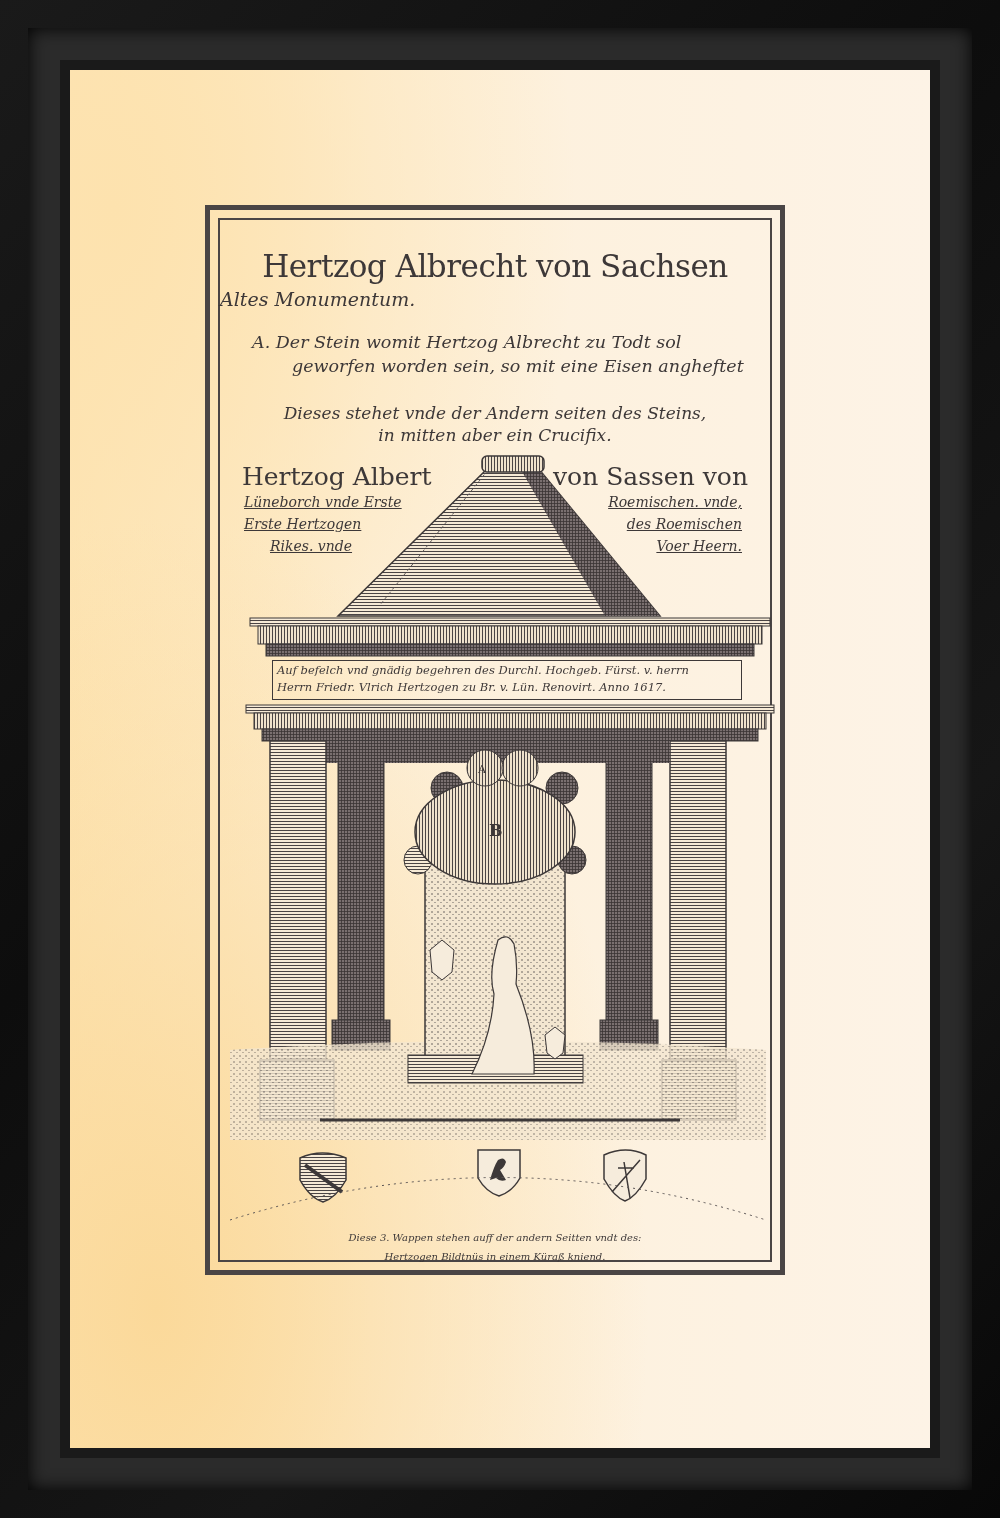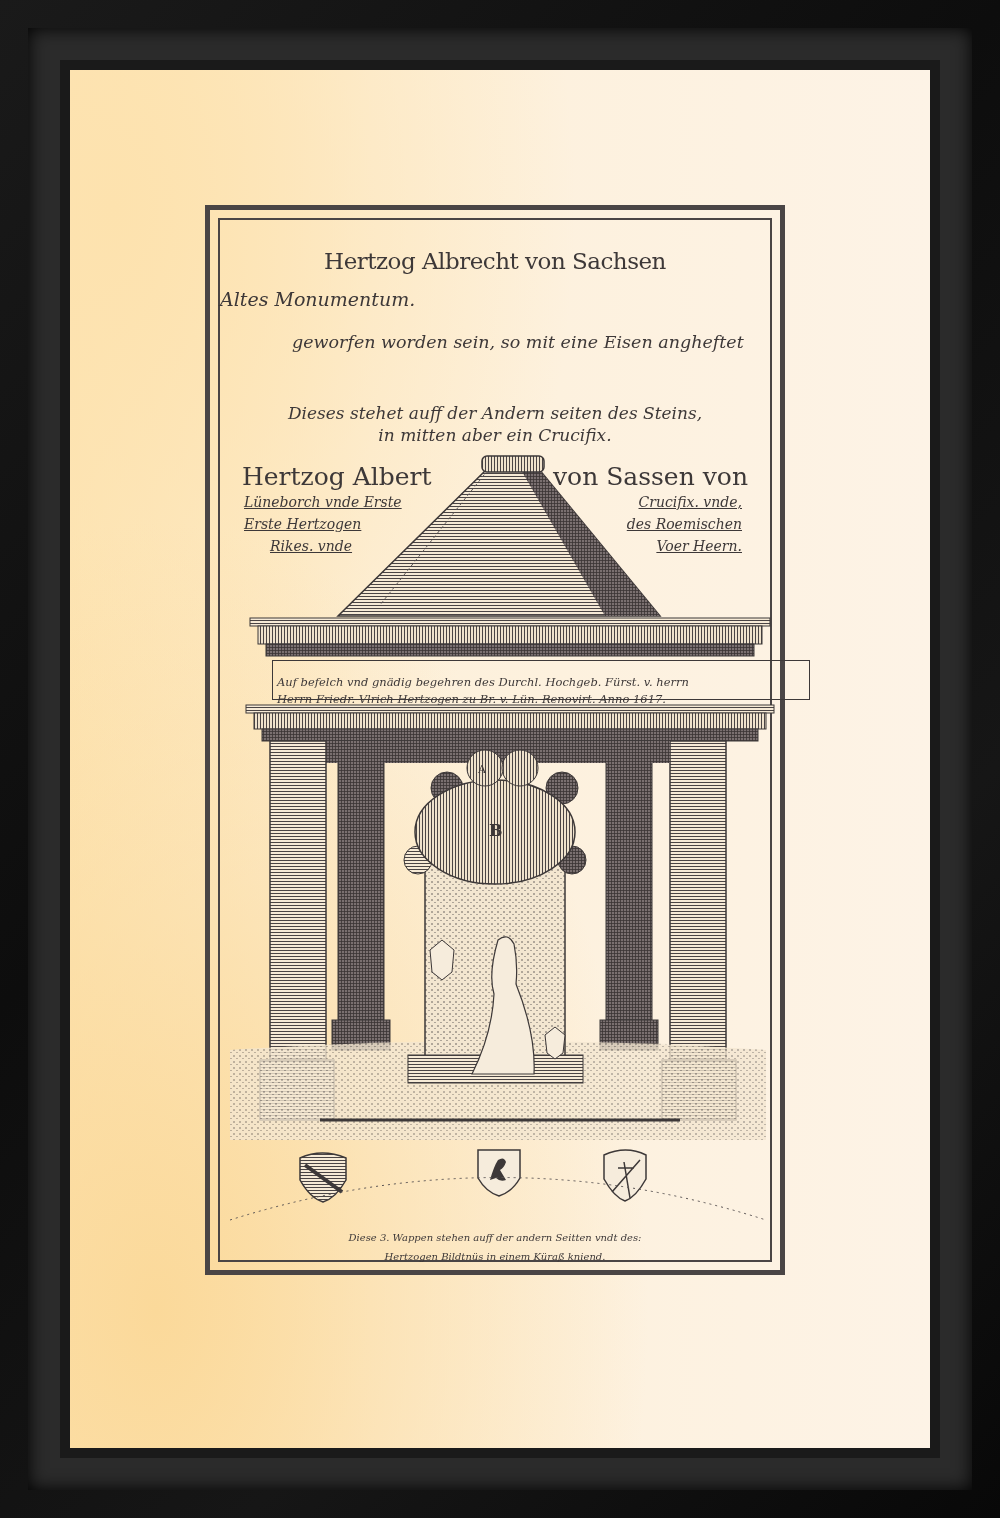--- a/index.html
+++ b/index.html
@@ -12,54 +12,55 @@
     .paper { position: absolute; left: 70px; top: 70px; width: 860px; height: 1378px;
       background: radial-gradient(ellipse at 10% 90%, #fbd99a 0%, rgba(251,217,154,0) 45%),
                   radial-gradient(ellipse at 5% 10%, #fde2ae 0%, rgba(253,226,174,0) 40%),
                   linear-gradient(90deg, #fde6b8 0%, #fdf0da 35%, #fdf3e6 100%); }
     .plate-outer { position: absolute; left: 135px; top: 135px; width: 580px; height: 1070px;
       border: 5px solid #4a4545; box-sizing: border-box; }
     .plate-inner { position: absolute; left: 8px; top: 8px; right: 8px; bottom: 8px;
       border: 2px solid #4a4545; }
     .ink { color: #3d3838; }
     .title { position: absolute; left: 0; right: 0; top: 28px; text-align: center;
-      font-family: "DejaVu Serif", serif; font-size: 23px; letter-spacing: -0.5px; }
+      font-family: "DejaVu Serif", serif; font-size: 31px; letter-spacing: -0.5px; }
     .subtitle { position: absolute; left: 0; right: 0; top: 68px; 
       font-size: 19px; font-style: italic; }
     .para-a { position: absolute; left: 32px; right: 10px; top: 110px; font-size: 17.5px; font-style: italic; line-height: 24px; }
     .para-a .line2 { display: block; padding-left: 40px; }
     .para-b { position: absolute; left: 0; right: 0; top: 182px; text-align: center; font-size: 17px; font-style: italic; line-height: 22px; }
     .inscr { position: absolute; left: 22px; right: 22px; top: 242px; font-size: 16.5px; font-style: italic; }
     .inscr .hl { position: absolute; top: 0; font-style: normal; font-size: 25px; }
     .inscr .row { position: absolute; font-size: 14px; text-decoration: underline; }
-    .cornice-text { position: absolute; left: 52px; width: 538px; top: 440px; height: 40px;
-      border: 1.5px solid #3d3838; font-size: 11.5px; font-style: italic; line-height: 17px; padding: 13px 4px; box-sizing: border-box; }
+    .cornice-text { position: absolute; left: 52px; width: 470px; top: 440px; height: 40px;
+      border: 1.5px solid #3d3838; font-size: 11.5px; font-style: italic; line-height: 17px; padding: 1px 4px; box-sizing: border-box; }
     .bottom-caption { position: absolute; left: 0; right: 0; top: 1008px; text-align: center; font-size: 10px; font-style: italic; line-height: 19px; }
     svg.art { position: absolute; left: 0; top: 0; }
   </style>
 </head>
 <body>
 
 <div class="frame">
   <div class="frame-inner"></div>
   <div class="frame-lip"></div>
   <div class="paper">
 
     <div class="plate-outer">
       <div class="plate-inner ink">
 
         <div class="title">Hertzog Albrecht von Sachsen</div>
         <div class="subtitle">Altes Monumentum.</div>
 
         <div class="para-a">
+          <span>A. Der Stein womit Hertzog Albrecht zu Todt sol</span>
           <span class="line2">geworfen worden sein, so mit eine Eisen angheftet</span>
         </div>
 
         <div class="para-b">
-          <div>Dieses stehet auff der Andern seiten des Steins,</div>
+          <div>Dieses stehet vnde der Andern seiten des Steins,</div>
           <div>in mitten aber ein Crucifix.</div>
         </div>
 
         <svg class="art" width="556" height="1046" viewBox="0 0 556 1046">
           <defs>
             <pattern id="hz" width="4" height="3" patternUnits="userSpaceOnUse">
               <rect width="4" height="3" fill="#f6ead6"></rect>
                 <line x1="0" y1="1.5" x2="4" y2="1.5" stroke="#4a4444" stroke-width="1"></line>
             </pattern>
             <pattern id="vt" width="3" height="4" patternUnits="userSpaceOnUse">
@@ -135,21 +136,21 @@
             <path d="M10,1000 Q280,915 546,1000" stroke="#5a5454" stroke-dasharray="2 4" fill="none"></path>
           </g>
         </svg>
 
         <div class="inscr">
           <span class="hl" style="left:0;">Hertzog Albert</span>
           <span class="hl" style="right:0;">von Sassen von</span>
           <span class="row" style="left:2px; top:32px;">Lüneborch vnde Erste</span>
           <span class="row" style="left:2px; top:54px;">Erste Hertzogen</span>
           <span class="row" style="left:28px; top:76px;">Rikes. vnde</span>
-          <span class="row" style="right:6px; top:32px;">Crucifix. vnde,</span>
+          <span class="row" style="right:6px; top:32px;">Roemischen. vnde,</span>
           <span class="row" style="right:6px; top:54px;">des Roemischen</span>
           <span class="row" style="right:6px; top:76px;">Voer Heern.</span>
         </div>
 
         <div class="cornice-text ink">
           <div>Auf befelch vnd gnädig begehren des Durchl. Hochgeb. Fürst. v. herrn</div>
           <div>Herrn Friedr. Vlrich Hertzogen zu Br. v. Lün. Renovirt. Anno 1617.</div>
         </div>
 
         <div class="bottom-caption">

